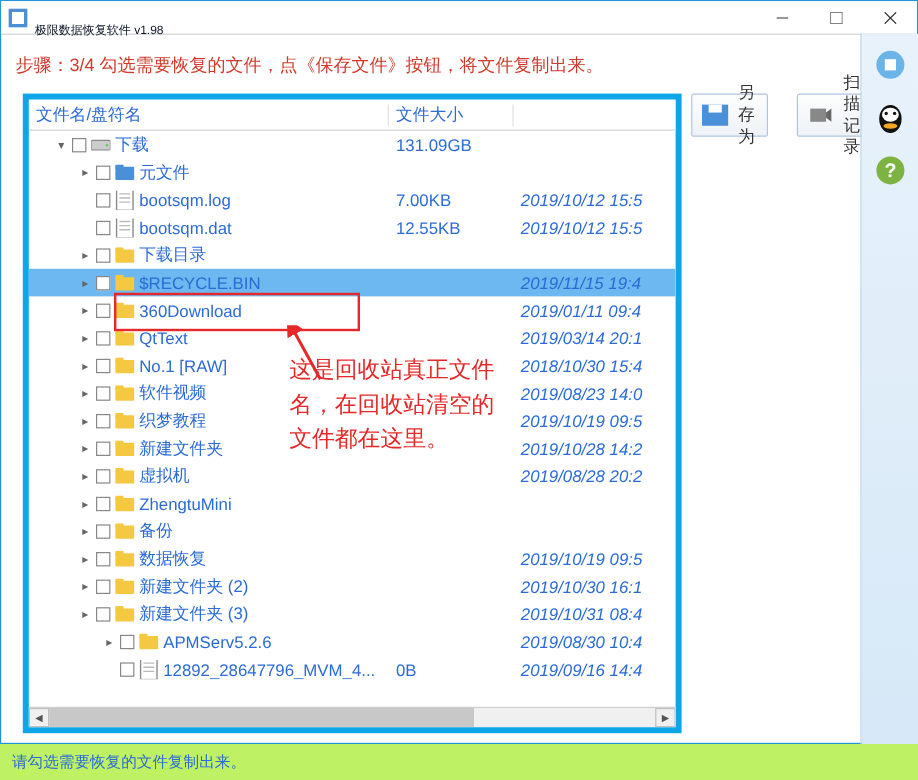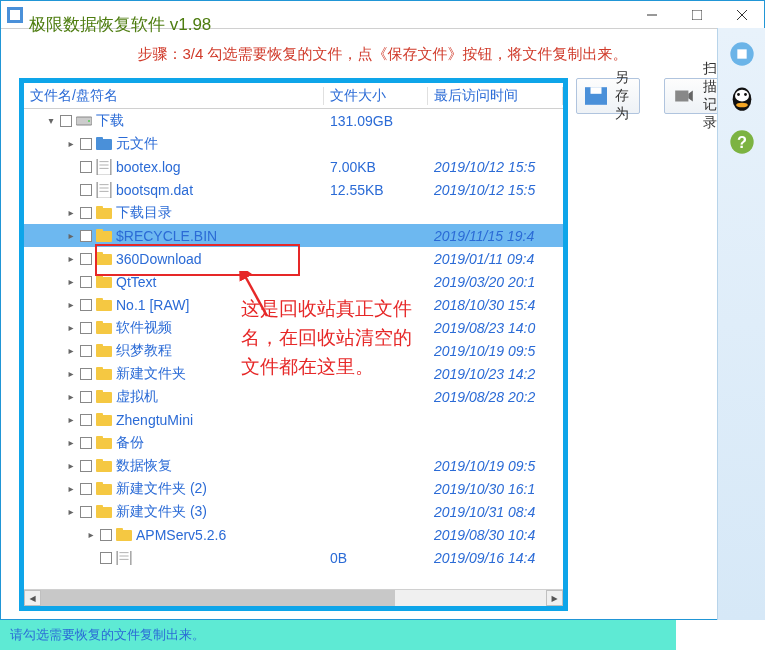--- a/index.html
+++ b/index.html
@@ -2,28 +2,28 @@
 <html><head>
 <meta charset="utf-8">
 <style>
 * { margin: 0; padding: 0; box-sizing: border-box; font-family: "Microsoft YaHei", SimSun, sans-serif; }
 body { background: #fff; width: 765px; height: 650px; position: relative; overflow: hidden; }
 
 .window { width: 765px; height: 620px; border: 1px solid #2196d6; background: #fff; display: flex; flex-direction: column; }
 
 .titlebar { height: 28px; background: #fff; display: flex; align-items: center; padding: 0 0 0 6px; border-bottom: 1px solid #d0d0d0; }
 .titlebar .ico { width: 16px; height: 16px; margin-right: 6px; display: inline-flex; }
-.titlebar .title { font-size: 17px; color: #4d7c0f; flex: 1; margin-top: 20px; }
+.titlebar .title { font-size: 10px; color: #0f172a; flex: 1; margin-top: 20px; }
 .winbtns { display: flex; }
 .winbtn { width: 45px; height: 28px; display: flex; align-items: center; justify-content: center; color: #333; }
 .winbtn svg { width: 10px; height: 10px; }
 
 .body { flex: 1; display: flex; flex-direction: column; }
 
-.instruction { text-align: center; color: #d03a2a; font-size: 15px; padding: 16px 12px 14px; font-weight: 500; }
+.instruction { color: #d03a2a; font-size: 15px; padding: 16px 12px 14px; font-weight: 500; }
 
 .main { flex: 1; display: flex; padding: 0 8px 8px 18px; gap: 8px; }
 
 .panel { flex: 1; border: 5px solid #0ea5e9; display: flex; flex-direction: column; position: relative; overflow: hidden; }
 .headrow { display: flex; background: #fff; border-bottom: 1px solid #d0d0d0; font-size: 14px; color: #2b6bd6; height: 26px; align-items: center; }
 .headrow .col { padding: 0 6px; border-right: 1px solid #e0e0e0; }
 .col-name { width: 300px; }
 .col-size { width: 104px; }
 .col-date { flex: 1; }
 
@@ -53,21 +53,21 @@
 .sbtn2 .bi { width: 22px; height: 20px; margin-right: 8px; display: inline-flex; align-items: center; }
 .sbtn2 .lbl { flex: 1; letter-spacing: 2px; text-align: center; }
 
 .legend { margin-top: 180px; font-size: 14px; }
 .legend .li { display: flex; align-items: center; margin-bottom: 10px; color: #0c4a6e; padding-left: 46px; }
 .legend .sw { width: 14px; height: 14px; margin-right: 8px; }
 
 .righttool { position: absolute; right: 0; top: 28px; width: 48px; background: linear-gradient(#e8f2fb, #d6e8f7); height: 592px; display: flex; flex-direction: column; align-items: center; padding-top: 12px; gap: 16px; border-left: 1px solid #b8d4ea; }
 .righttool .ti { width: 28px; height: 28px; display: flex; align-items: center; justify-content: center; }
 
-.status { position: absolute; left: 0; bottom: 0; height: 30px; width: 676px; padding: 6px 10px; font-size: 13px; color: #2b6bd6; background: #5eead4; margin-top: 14px; }
+.status { position: absolute; left: 0; bottom: 0; height: 30px; width: 765px; padding: 6px 10px; font-size: 13px; color: #2b6bd6; background: #bef264; margin-top: 14px; }
 </style>
 </head>
 <body>
 
 <div class="window">
   <div class="titlebar">
     <span class="ico">
       <svg viewBox="0 0 16 16">
           <rect width="16" height="16" fill="#4a90d9"></rect>
           <rect x="3" y="3" width="10" height="10" fill="#fff"></rect>
@@ -96,21 +96,20 @@
 
   <div class="body">
     <div class="instruction">步骤：3/4 勾选需要恢复的文件，点《保存文件》按钮，将文件复制出来。</div>
 
     <div class="main">
 
       <div class="panel">
         <div class="headrow">
           <div class="col col-name">文件名/盘符名</div>
           <div class="col col-size">文件大小</div>
-          <div class="col col-date">最后访问时间</div>
         </div>
         <div class="tree" id="tree">
           <div class="row">
               <div class="c-name">
                 <span class="ind" style="width:20px"></span>
                 <span class="tw">▾</span>
                 <span class="cb"></span>
                 <span class="ficon">
                   <svg viewBox="0 0 16 12">
                     <rect x="0" y="2" width="16" height="8" rx="1" fill="#ccc" stroke="#888"></rect>
@@ -144,21 +143,21 @@
                 <span class="tw"></span>
                 <span class="cb"></span>
                 <span class="ficon">
                   <svg viewBox="0 0 14 16">
                     <rect x="1" y="0" width="12" height="16" fill="#fff" stroke="#888"></rect>
                     <line x1="3" y1="4" x2="11" y2="4" stroke="#bbb"></line>
                     <line x1="3" y1="7" x2="11" y2="7" stroke="#bbb"></line>
                     <line x1="3" y1="10" x2="11" y2="10" stroke="#bbb"></line>
                   </svg>
                 </span>
-                <span class="name">bootex.log</span>
+                <span class="name">bootsqm.log</span>
               </div>
               <div class="c-size">7.00KB</div>
               <div class="c-date">2019/10/12 15:5</div>
             </div>
             <div class="row">
               <div class="c-name">
                 <span class="ind" style="width:40px"></span>
                 <span class="tw"></span>
                 <span class="cb"></span>
                 <span class="ficon">
@@ -228,21 +227,21 @@
                 <span class="cb"></span>
                 <span class="ficon">
                   <svg viewBox="0 0 16 14">
                     <rect x="0" y="2" width="16" height="11" rx="1" fill="#f5c842"></rect>
                     <rect x="0" y="0" width="7" height="4" rx="1" fill="#f5c842"></rect>
                   </svg>
                 </span>
                 <span class="name">QtText</span>
               </div>
               <div class="c-size"></div>
-              <div class="c-date">2019/03/20 20:1</div>
+              <div class="c-date">2019/03/14 20:1</div>
             </div>
             <div class="row">
               <div class="c-name">
                 <span class="ind" style="width:40px"></span>
                 <span class="tw">▸</span>
                 <span class="cb"></span>
                 <span class="ficon">
                   <svg viewBox="0 0 16 14">
                     <rect x="0" y="2" width="16" height="11" rx="1" fill="#f5c842"></rect>
                     <rect x="0" y="0" width="7" height="4" rx="1" fill="#f5c842"></rect>
@@ -292,21 +291,21 @@
                 <span class="cb"></span>
                 <span class="ficon">
                   <svg viewBox="0 0 16 14">
                     <rect x="0" y="2" width="16" height="11" rx="1" fill="#f5c842"></rect>
                     <rect x="0" y="0" width="7" height="4" rx="1" fill="#f5c842"></rect>
                   </svg>
                 </span>
                 <span class="name">新建文件夹</span>
               </div>
               <div class="c-size"></div>
-              <div class="c-date">2019/10/23 14:2</div>
+              <div class="c-date">2019/10/28 14:2</div>
             </div>
             <div class="row">
               <div class="c-name">
                 <span class="ind" style="width:40px"></span>
                 <span class="tw">▸</span>
                 <span class="cb"></span>
                 <span class="ficon">
                   <svg viewBox="0 0 16 14">
                     <rect x="0" y="2" width="16" height="11" rx="1" fill="#f5c842"></rect>
                     <rect x="0" y="0" width="7" height="4" rx="1" fill="#f5c842"></rect>
@@ -417,20 +416,21 @@
                 <span class="tw"></span>
                 <span class="cb"></span>
                 <span class="ficon">
                   <svg viewBox="0 0 14 16">
                     <rect x="1" y="0" width="12" height="16" fill="#fff" stroke="#888"></rect>
                     <line x1="3" y1="4" x2="11" y2="4" stroke="#bbb"></line>
                     <line x1="3" y1="7" x2="11" y2="7" stroke="#bbb"></line>
                     <line x1="3" y1="10" x2="11" y2="10" stroke="#bbb"></line>
                   </svg>
                 </span>
+                <span class="name">12892_28647796_MVM_4...</span>
               </div>
               <div class="c-size">0B</div>
               <div class="c-date">2019/09/16 14:4</div>
             </div>
             <div class="redbox"></div>
           <svg class="arrow-svg" width="40" height="50">
             <defs>
                 <marker id="ah" markerWidth="6" markerHeight="6" refX="1" refY="3" orient="auto">
                   <path d="M0,0 L6,3 L0,6 Z" fill="#e62828"></path>
                 </marker>

